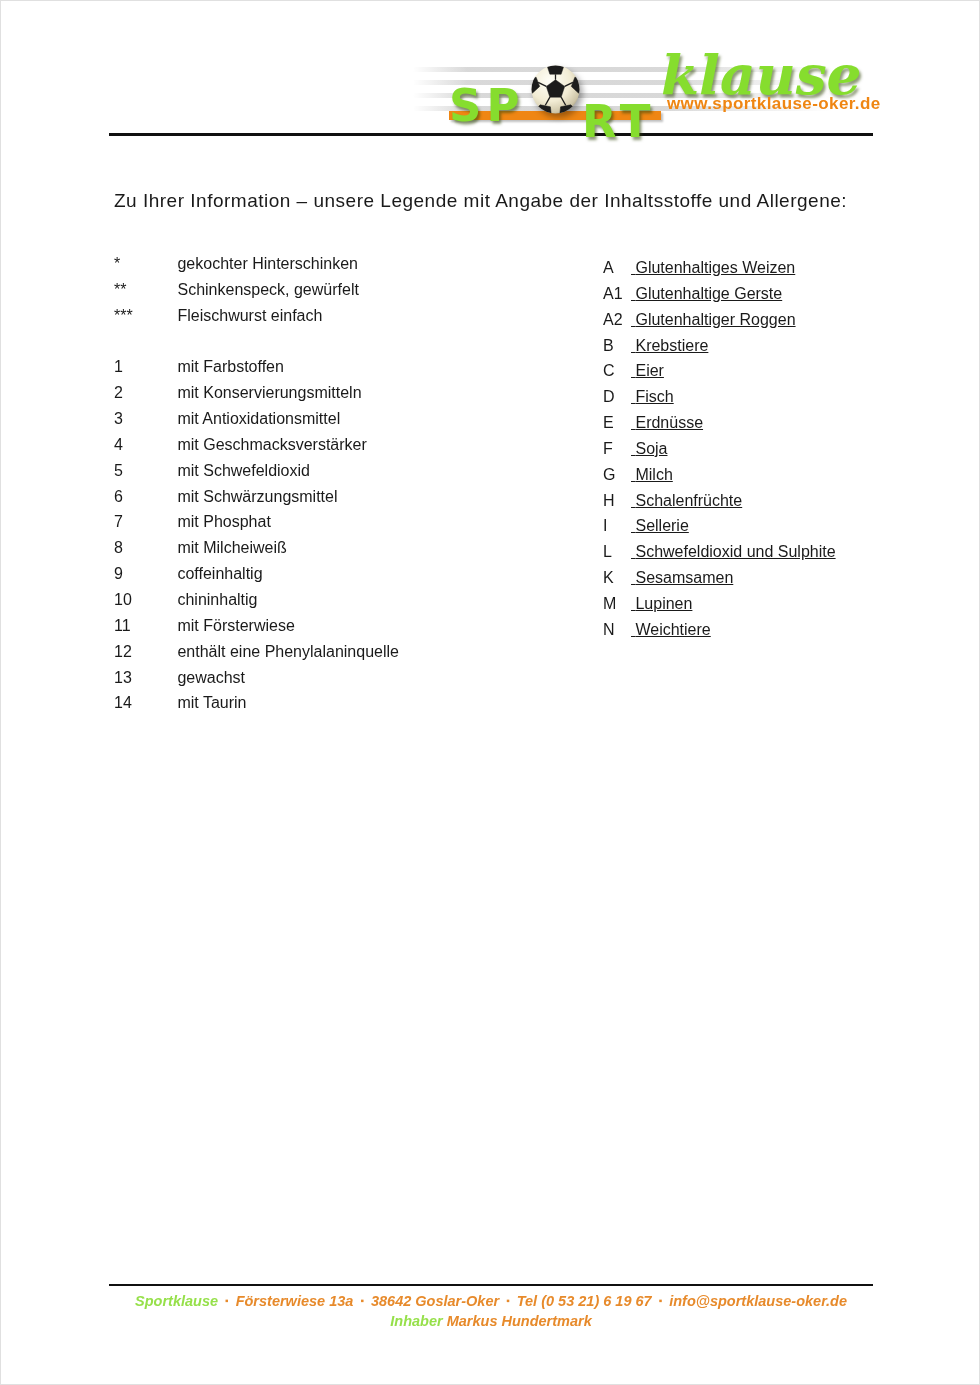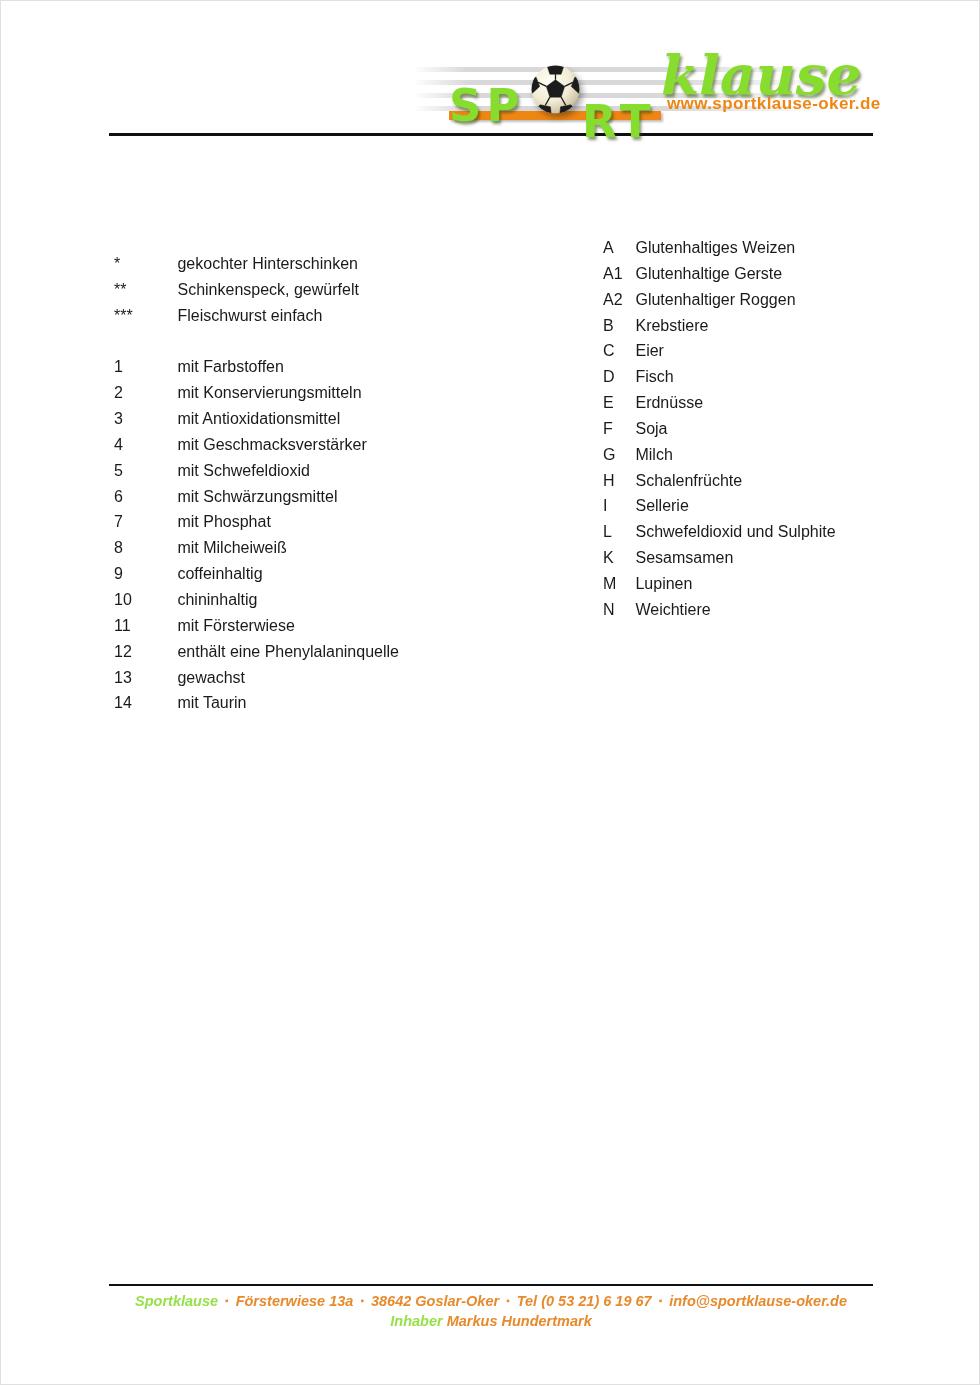--- a/index.html
+++ b/index.html
@@ -53,21 +53,21 @@
 
   
   .doc-title {
     position:absolute; left:113px; top:189px; margin:0;
     font-size:19px; font-weight:400; letter-spacing:.5px; white-space:nowrap;
   }
 
   
   .legend-col { position:absolute; }
   .col-left  { left:113px; top:250px; }
-  .col-right { left:602px; top:234px; }
+  .col-right { left:602px; top:254px;text-decoration:underline; }
   .legend-row { height:25.85px; line-height:25.85px; font-size:16px; white-space:nowrap; }
   .legend-row .sym { display:inline-block; vertical-align:top; }
   .col-left  .legend-row .sym { width:59px; }
   .col-right .legend-row .sym { width:28px; }
   .list-additives { margin-top:25.85px; }
 
   
   .footer-line { position:absolute; left:110px; width:760px; margin:0; text-align:center;
                  font-weight:bold; font-size:14.5px; line-height:21px; white-space:nowrap;font-style:italic; }
   .footer-line1 { top:1289px; }
@@ -114,20 +114,21 @@
       </g>
     </svg>
     <span class="logo-rt">RT</span>
     <span class="logo-klause">klause</span>
     <div class="logo-bar"></div>
     <span class="logo-www">www.sportklause-oker.de</span>
   </header>
 
   <div class="top-rule"></div>
 
+  <h1 class="doc-title">Zu Ihrer Information – unsere Legende mit Angabe der Inhaltsstoffe und Allergene:</h1>
 
   <div class="legend-col col-left">
     <div class="list-meats">
 
         <div class="legend-row">
           <span class="sym">*</span>
           <span class="txt">gekochter Hinterschinken</span>
         </div>
 
         <div class="legend-row">

